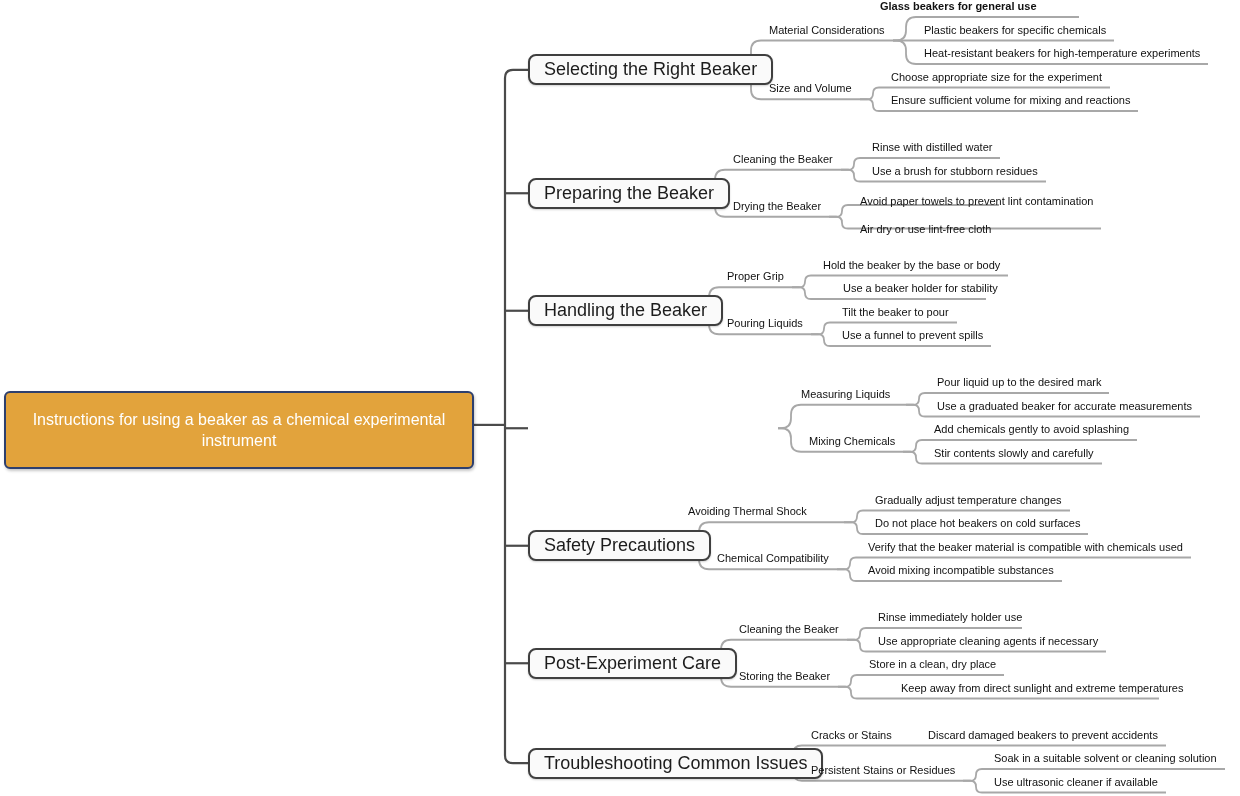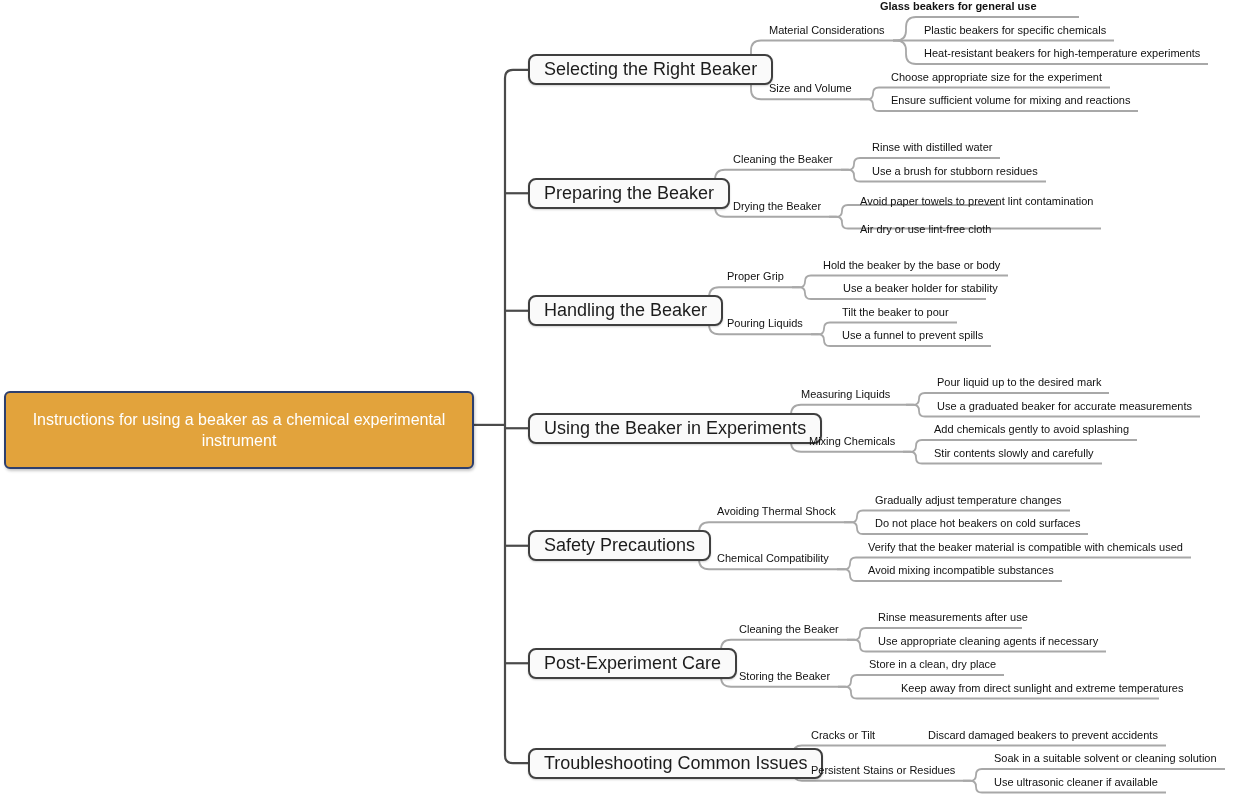--- a/index.html
+++ b/index.html
@@ -101,40 +101,39 @@
     <div class="lbl" style="left: 733px; top: 198.75px;">Drying the Beaker</div>
     <div class="lbl" style="left: 860px; top: 187px; margin-top: 35px;">Air dry or use lint-free cloth</div>
     <div class="lbl" style="left: 860px; top: 194px;">Avoid paper towels to prevent lint contamination</div>
     <div class="mainbox" style="left: 528px; top: 295.25px;">Handling the Beaker</div>
     <div class="lbl" style="left: 727px; top: 269.25px;">Proper Grip</div>
     <div class="lbl" style="left: 823px; top: 257.5px;">Hold the beaker by the base or body</div>
     <div class="lbl" style="left: 823px; top: 281px; margin-left: 20px;">Use a beaker holder for stability</div>
     <div class="lbl" style="left: 727px; top: 316.25px;">Pouring Liquids</div>
     <div class="lbl" style="left: 842px; top: 304.5px;">Tilt the beaker to pour</div>
     <div class="lbl" style="left: 842px; top: 328px;">Use a funnel to prevent spills</div>
-    <div class="mainbox" style="left: 528px; top: 412.75px;">Using the Beaker in Experiments</div>
     <div class="lbl" style="left: 801px; top: 386.75px;">Measuring Liquids</div>
     <div class="lbl" style="left: 937px; top: 375px;">Pour liquid up to the desired mark</div>
     <div class="lbl" style="left: 937px; top: 398.5px;">Use a graduated beaker for accurate measurements</div>
     <div class="lbl" style="left: 809px; top: 433.75px;">Mixing Chemicals</div>
     <div class="lbl" style="left: 934px; top: 422px;">Add chemicals gently to avoid splashing</div>
     <div class="lbl" style="left: 934px; top: 445.5px;">Stir contents slowly and carefully</div>
     <div class="mainbox" style="left: 528px; top: 530.25px;">Safety Precautions</div>
-    <div class="lbl" style="left: 717px; top: 504.25px;">Avoiding Thermal Shock</div>
+    <div class="lbl" style="left: 688px; top: 504.25px;">Avoiding Thermal Shock</div>
     <div class="lbl" style="left: 875px; top: 492.5px;">Gradually adjust temperature changes</div>
     <div class="lbl" style="left: 875px; top: 516px;">Do not place hot beakers on cold surfaces</div>
     <div class="lbl" style="left: 717px; top: 551.25px;">Chemical Compatibility</div>
     <div class="lbl" style="left: 868px; top: 539.5px;">Verify that the beaker material is compatible with chemicals used</div>
     <div class="lbl" style="left: 868px; top: 563px;">Avoid mixing incompatible substances</div>
     <div class="mainbox" style="left: 528px; top: 647.75px;">Post-Experiment Care</div>
     <div class="lbl" style="left: 739px; top: 621.75px;">Cleaning the Beaker</div>
-    <div class="lbl" style="left: 878px; top: 610px;">Rinse measurements after use</div>
+    <div class="lbl" style="left: 878px; top: 610px;">Rinse immediately holder use</div>
     <div class="lbl" style="left: 878px; top: 633.5px;">Use appropriate cleaning agents if necessary</div>
     <div class="lbl" style="left: 739px; top: 668.75px;">Storing the Beaker</div>
     <div class="lbl" style="left: 869px; top: 657px;">Store in a clean, dry place</div>
     <div class="lbl" style="left: 869px; top: 680.5px; padding-left: 32px;">Keep away from direct sunlight and extreme temperatures</div>
     <div class="mainbox" style="left: 528px; top: 747.625px;">Troubleshooting Common Issues</div>
-    <div class="lbl" style="left: 811px; top: 727.5px;">Cracks or Tilt</div>
+    <div class="lbl" style="left: 811px; top: 727.5px;">Cracks or Stains</div>
     <div class="lbl" style="left: 928px; top: 727.5px;">Discard damaged beakers to prevent accidents</div>
     <div class="lbl" style="left: 811px; top: 762.75px;">Persistent Stains or Residues</div>
     <div class="lbl" style="left: 994px; top: 751px;">Soak in a suitable solvent or cleaning solution</div>
     <div class="lbl" style="left: 994px; top: 774.5px;">Use ultrasonic cleaner if available</div>
   </div>
 
 </body></html>

